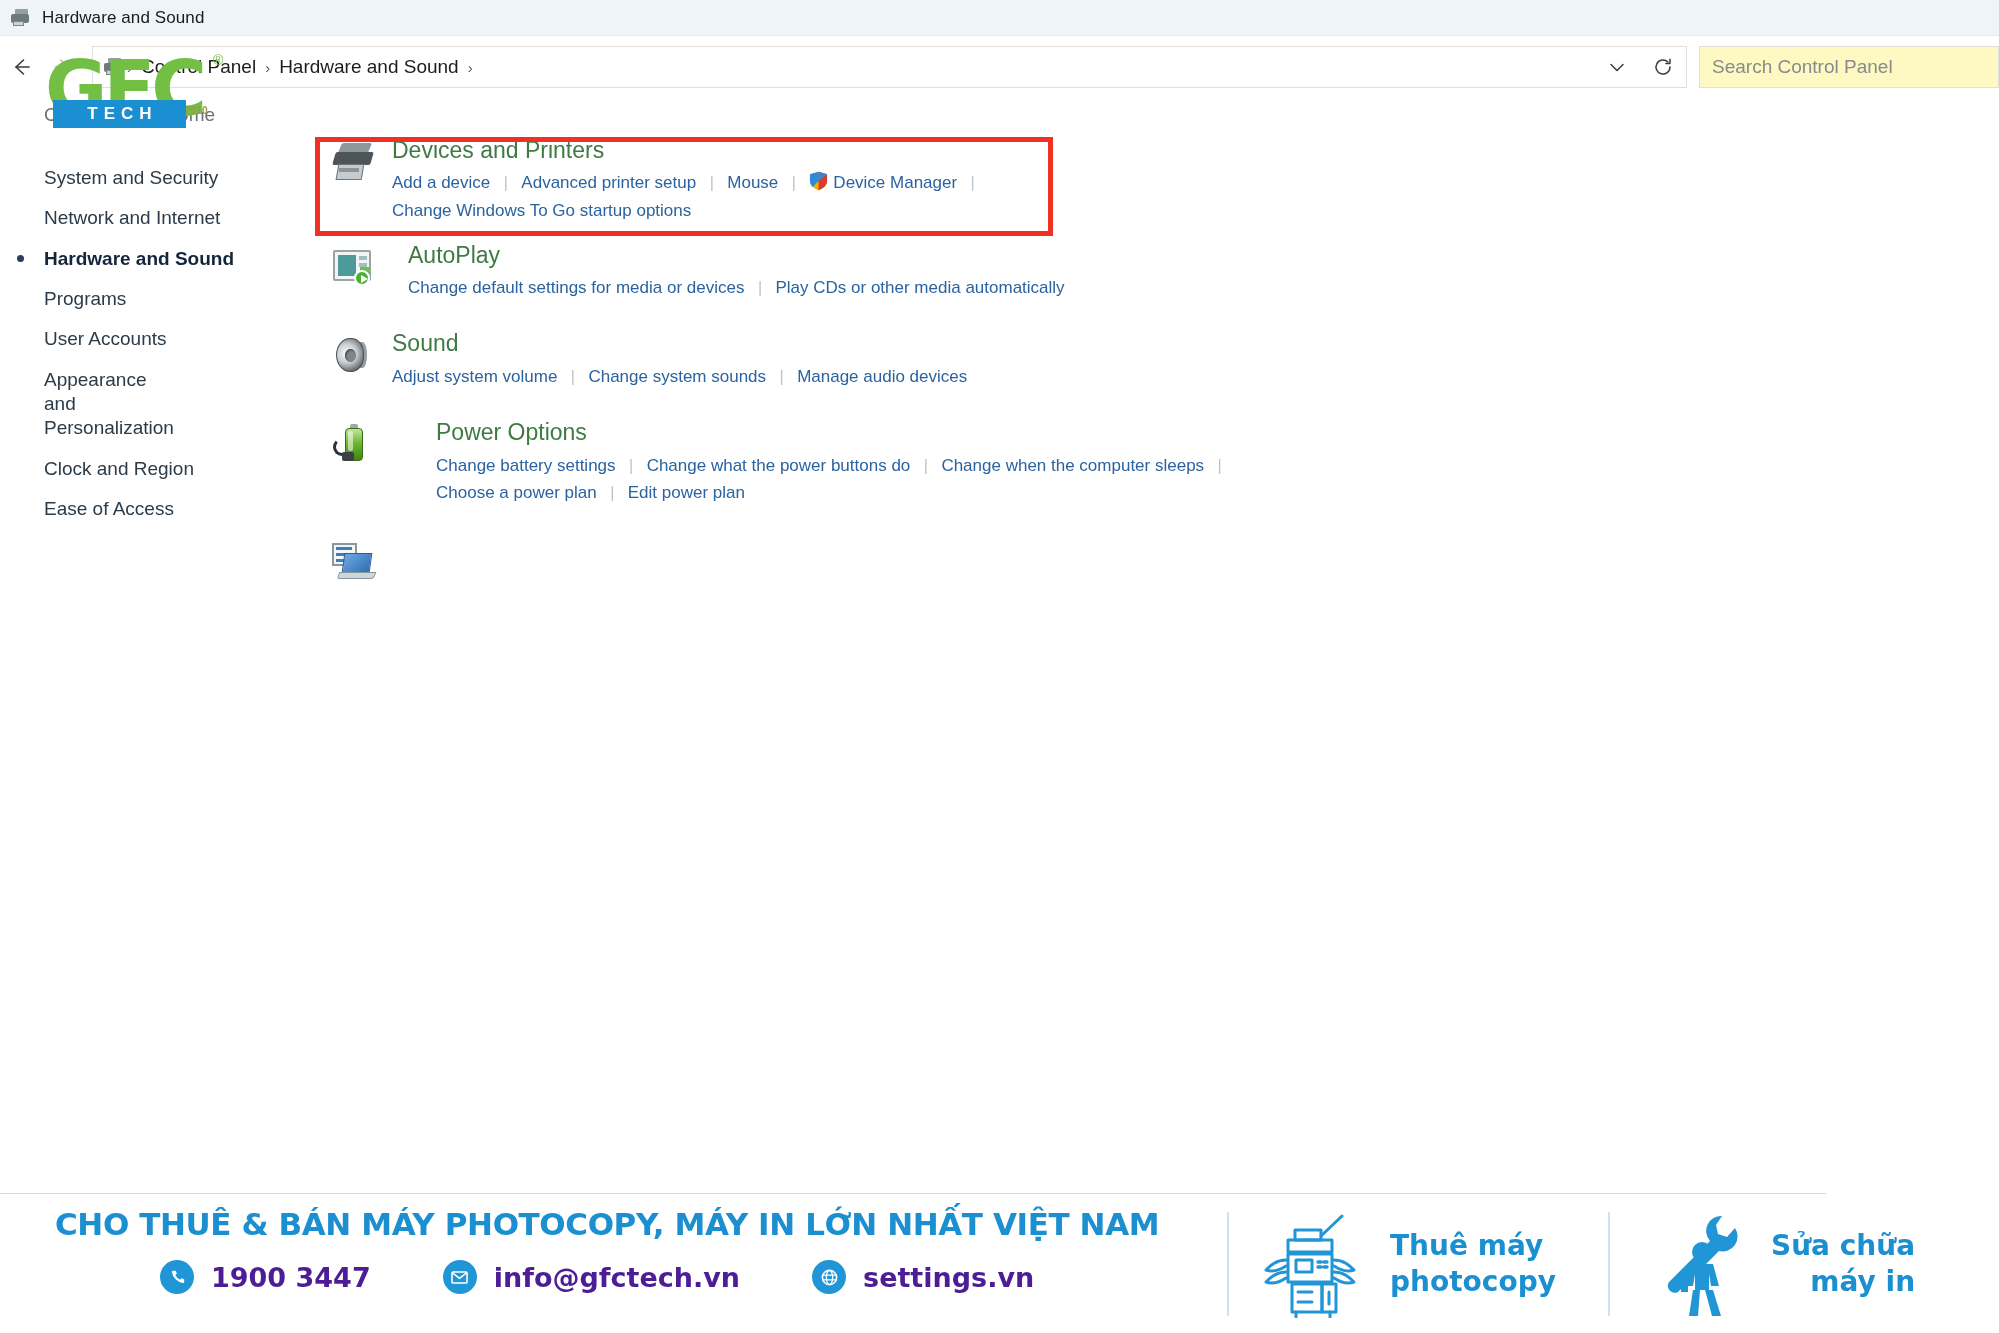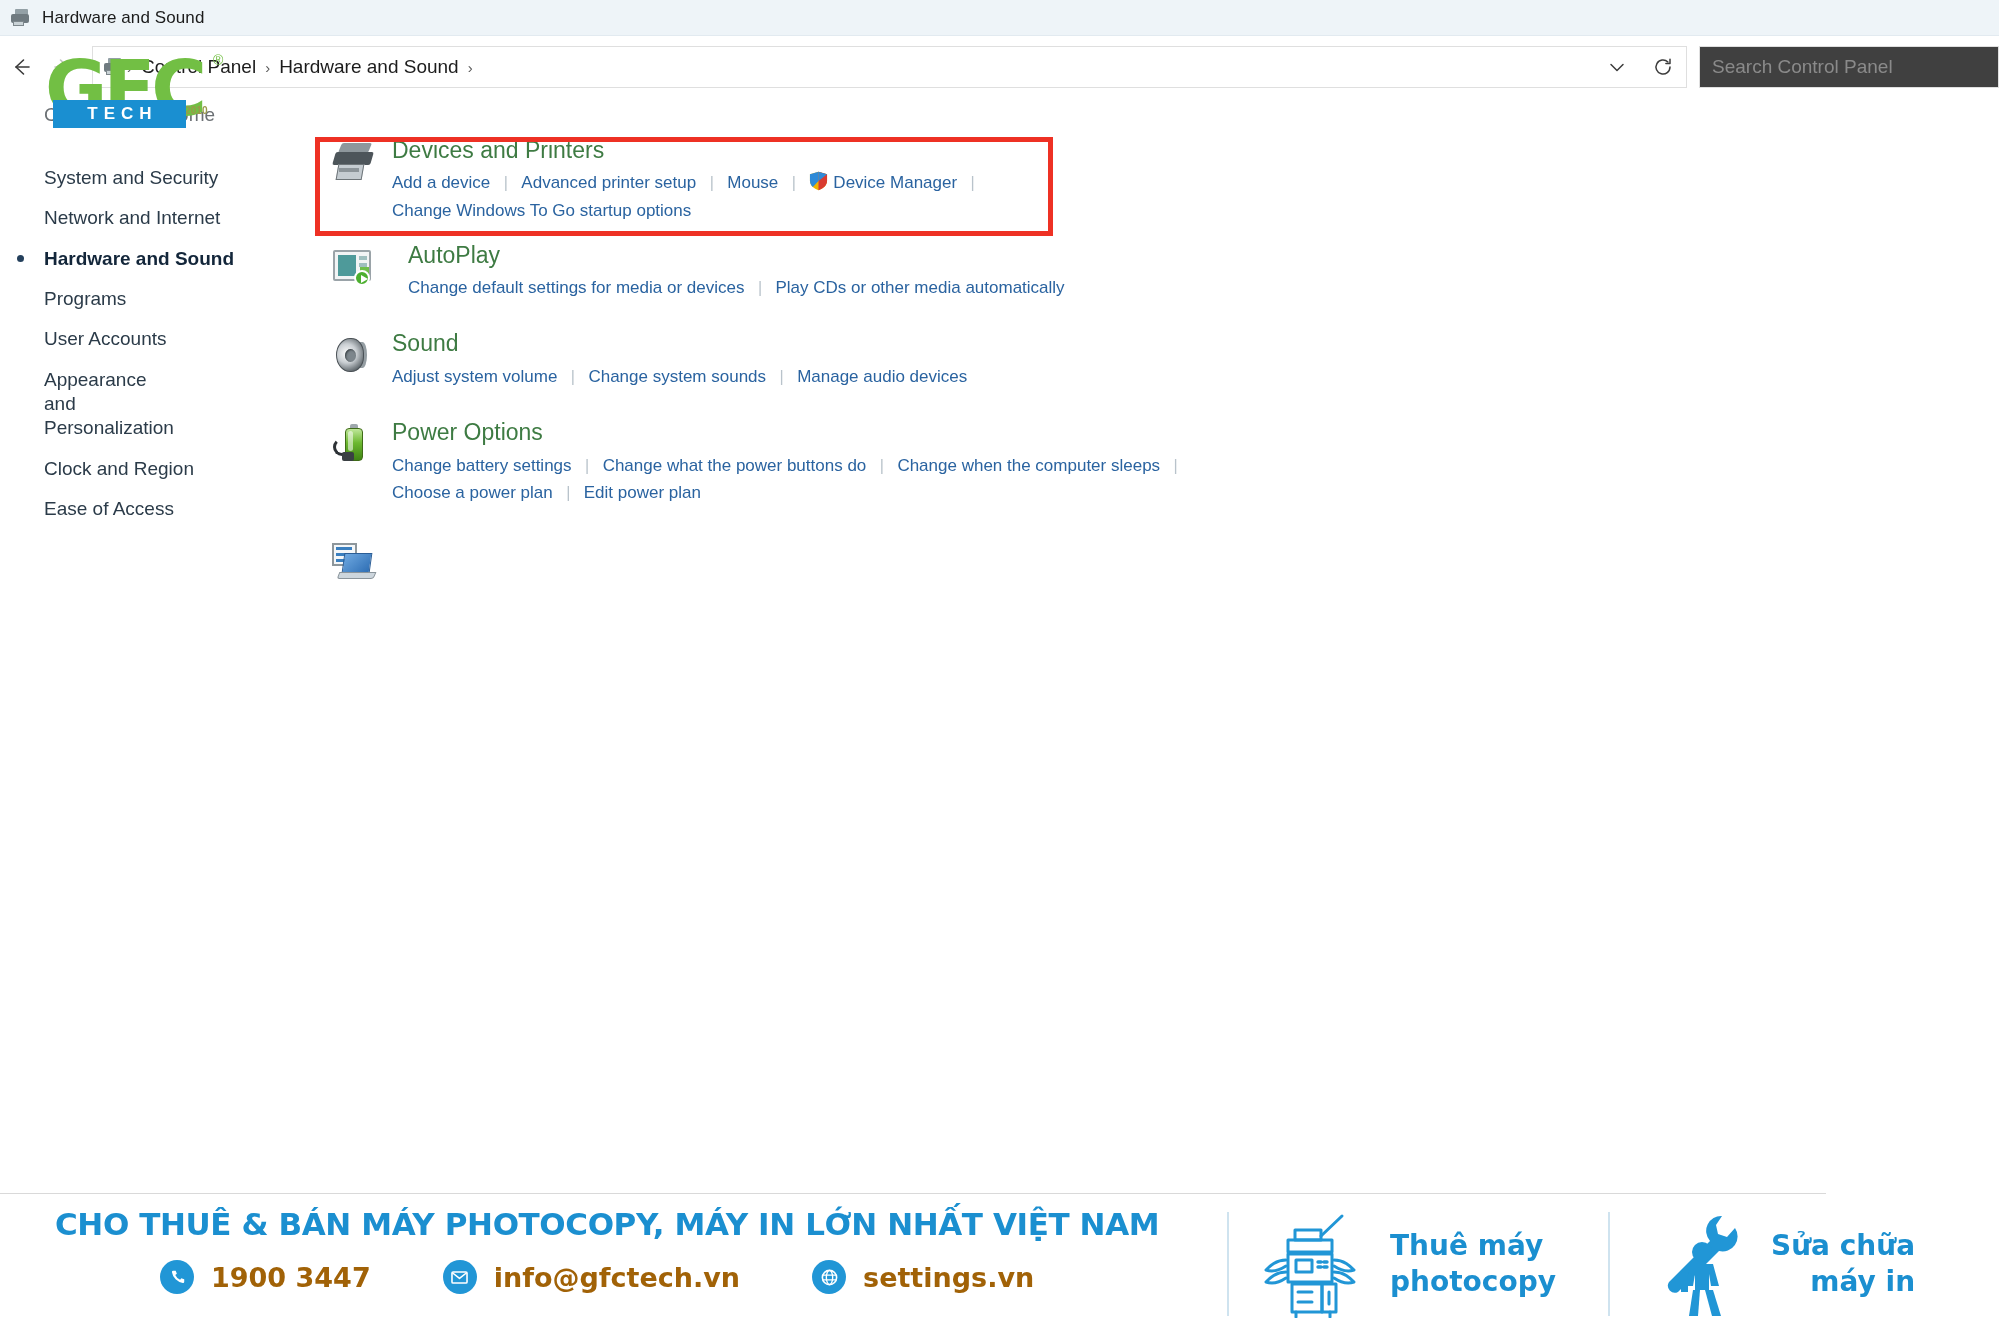--- a/index.html
+++ b/index.html
@@ -73,21 +73,21 @@
   .chev {
     font-size: 15px; color: #5a5a5a; padding: 0 2px; user-select: none;
   }
   .crumb-spacer { flex: 1 1 auto; }
   .crumbbox .dropdown, .crumbbox .refresh {
     width: 46px; height: 40px; display: flex; align-items: center; justify-content: center;
     color: #3c3c3c; flex: none;
   }
   .searchbox {
     margin-left: 12px; height: 42px; width: 300px; flex: none;
-    border: 1px solid #dfdfdf; background: #404040;
+    border: 1px solid #dfdfdf; background: #fef9c3;
     display: flex; align-items: center; padding-left: 12px;
     overflow: hidden;
   }
   .searchbox .ph {
     font-size: 19px; color: #8a8a8a; white-space: nowrap;
   }
 
   
   .leftnav { position: absolute; left: 0; top: 100px; width: 300px; }
   .nav-home {
@@ -306,21 +306,21 @@
     font-weight: bold; font-size: 31px; color: #1b8fd0;
     letter-spacing: -.4px; white-space: nowrap;
   }
   .bn-contacts {
     position: absolute; left: 160px; top: 66px;
     display: flex; align-items: center; gap: 0;
   }
   .bn-item { display: flex; align-items: center; margin-right: 72px; }
   .bn-item .txt {
     font-family: "DejaVu Sans", sans-serif;
-    font-weight: bold; font-size: 27px; color: #a16207;
+    font-weight: bold; font-size: 27px; color: #4c1d95;
     margin-left: 17px; white-space: nowrap;
   }
   .circ-ico {
     width: 34px; height: 34px; border-radius: 50%;
     background: #2196d6; color: #fff; flex: none;
     display: flex; align-items: center; justify-content: center;
   }
 
   .bn-divider {
     position: absolute; top: 18px; width: 2px; height: 104px; background: #cfe3ef;
@@ -479,21 +479,21 @@
           <span class="lnk">Adjust system volume</span>
           <span class="sep">|</span>
           <span class="lnk">Change system sounds</span>
           <span class="sep">|</span>
           <span class="lnk">Manage audio devices</span>
         </div>
       </div>
     </div>
   </div>
 
-  <div class="cat" style="margin-top:12px;">
+  <div class="cat" style="margin-top:12px;gap:44px;">
     <div class="cat-icon">
       <span class="ico ico-power">
         <span class="b-cord"></span><span class="b-cap"></span><span class="b-body"></span>
         <span class="b-gloss"></span><span class="b-plug"></span>
       </span>
     </div>
     <div class="cat-body">
       <div class="cat-title">Power Options</div>
       <div class="links">
         <div class="links-row">

